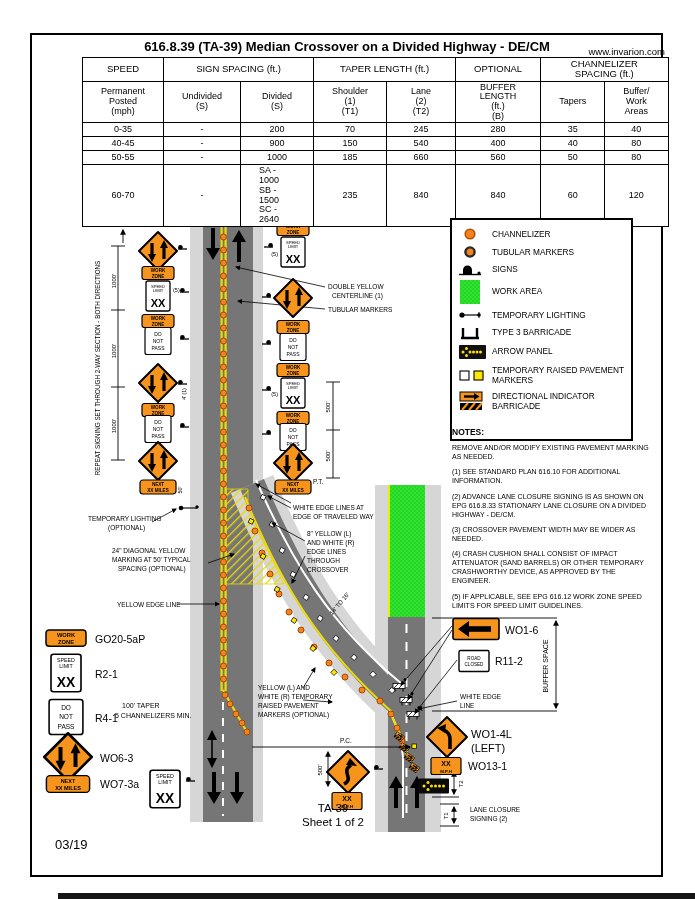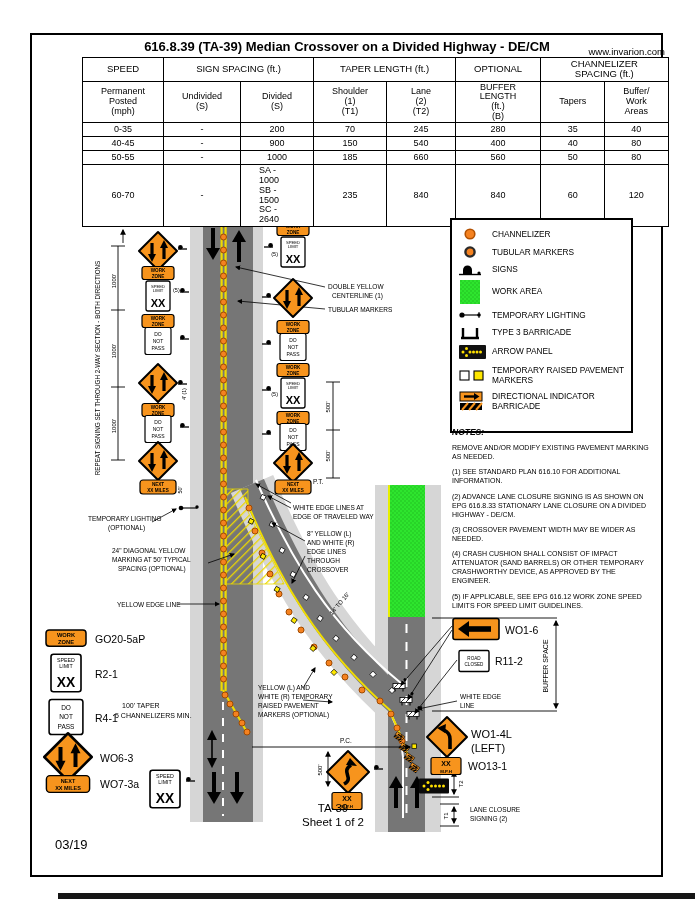--- a/index.html
+++ b/index.html
@@ -8,26 +8,26 @@
   .watermark{position:absolute;right:30px;top:46px;font-size:9.5px;z-index:3;}
   .title{position:absolute;left:47px;top:39px;width:600px;text-align:center;font-size:13px;font-weight:bold;z-index:3;}
   svg.plan{position:absolute;left:0;top:0;z-index:1;}
   .tablewrap{position:absolute;left:82px;top:57px;z-index:3;}
   table{border-collapse:collapse;background:#fff;}
   td{border:1px solid #000;text-align:center;vertical-align:middle;font-size:9px;line-height:1.08;padding:1px 18px;white-space:pre-line;}
   tr.h1 td{font-size:9.5px;height:13px;}
   tr.dr td{height:11px;}
   td .lblock{display:inline-block;text-align:left;}
   tr.fn td{font-size:7.8px;text-align:center;height:12px;}
-  .legend{position:absolute;left:450px;top:218px;width:168px;height:190px;border:2px solid #000;background:#fff;padding:5px 5px 16px 6px;display:flex;flex-direction:column;z-index:3;}
+  .legend{position:absolute;left:450px;top:218px;width:168px;height:190px;border:2px solid #000;background:#fff;padding:5px 5px 24px 6px;display:flex;flex-direction:column;z-index:3;}
   .lrow{display:flex;align-items:center;}
   .licon{width:34px;flex:none;display:flex;align-items:center;}
   .llabel{font-size:8.3px;line-height:1.12;}
   .notes{position:absolute;left:452px;top:427px;width:198px;z-index:3;font-size:7px;line-height:1.28;}
-  .notes h4{font-size:8.5px;font-style:italic;font-weight:bold;margin:0 0 6px 0;}
+  .notes h4{font-size:8.5px;font-weight:bold;margin:0 0 6px 0;}
   .notes p{margin:0 0 6.5px 0;}
   .date{position:absolute;left:55px;top:837px;font-size:13px;z-index:3;}
   .sheet{position:absolute;left:283px;top:801px;width:100px;text-align:center;font-size:11.5px;line-height:1.25;z-index:3;}
   .botstrip{position:absolute;left:58px;top:893px;width:637px;height:6px;background:#161616;z-index:3;}
   text{font-family:"Liberation Sans",sans-serif;fill:#000;}
 </style>
 </head>
 <body>
 
 <div class="frame"></div>

